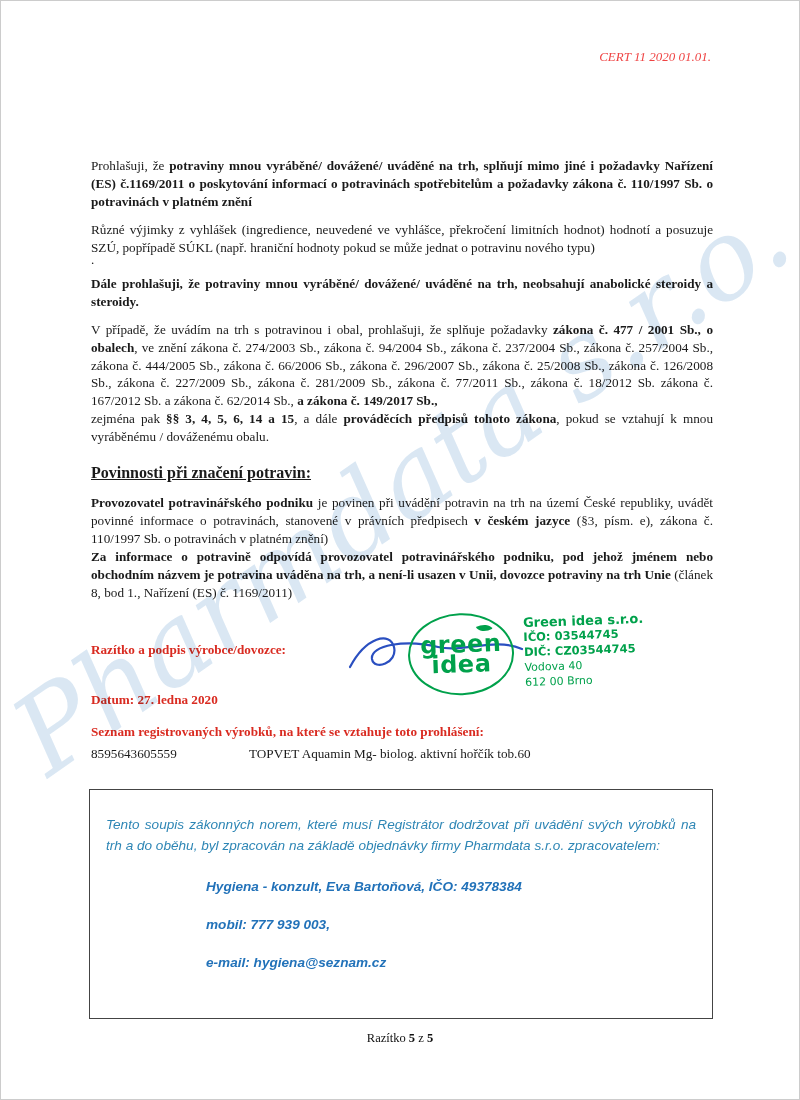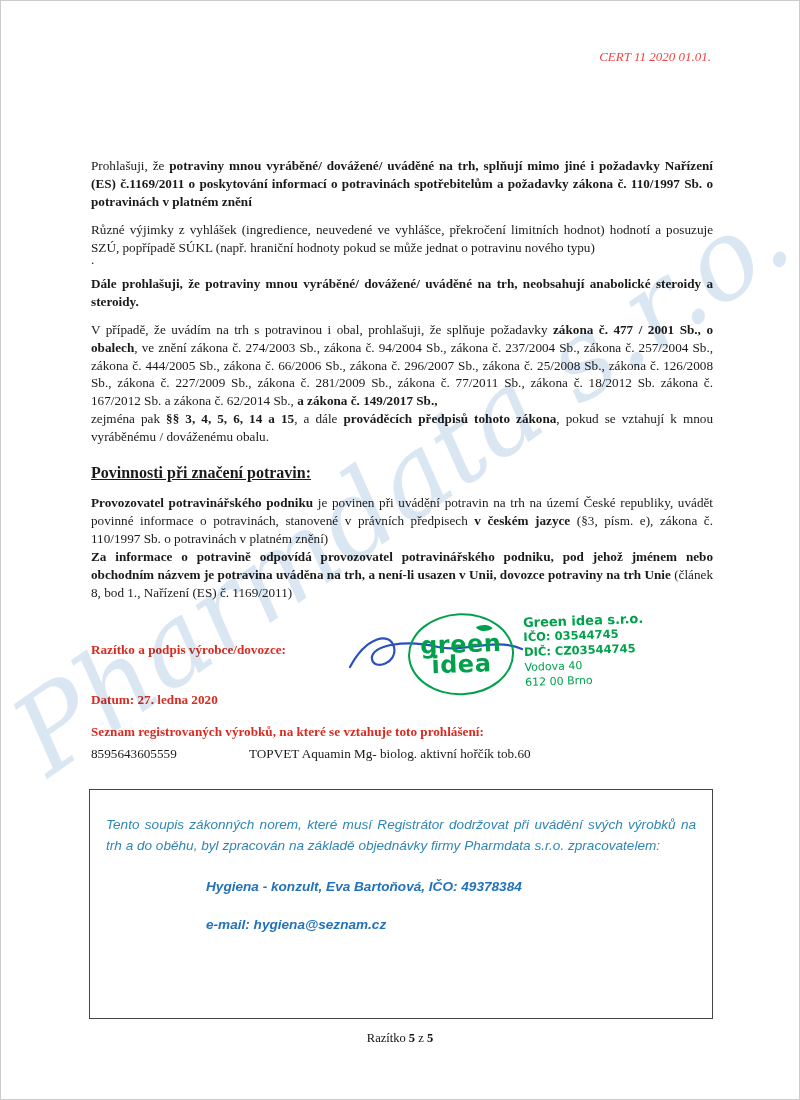--- a/index.html
+++ b/index.html
@@ -132,18 +132,19 @@
         <div class="stamp-row"><span>DIČ:</span> <span>CZ03544745</span></div>
         <div class="stamp-row plain">Vodova 40</div>
         <div class="stamp-row plain">612 00 Brno</div>
       </div>
     </div>
   </div>
 
   <div class="registrar-box">
     <p class="box-intro">Tento soupis zákonných norem, které musí Registrátor dodržovat při uvádění svých výrobků na trh a do oběhu, byl zpracován na základě objednávky firmy Pharmdata s.r.o. zpracovatelem:</p>
     <p class="contact-line">Hygiena - konzult, Eva Bartoňová, IČO:  49378384</p>
+    <p class="contact-line">mobil: 777 939 003,</p>
     <p class="contact-line">e-mail: hygiena@seznam.cz</p>
   </div>
 
   <div class="footer"><span>Razítko </span><span class="b">5</span><span> z </span><span class="b">5</span></div>
 
 </div>
 
 </body></html>

